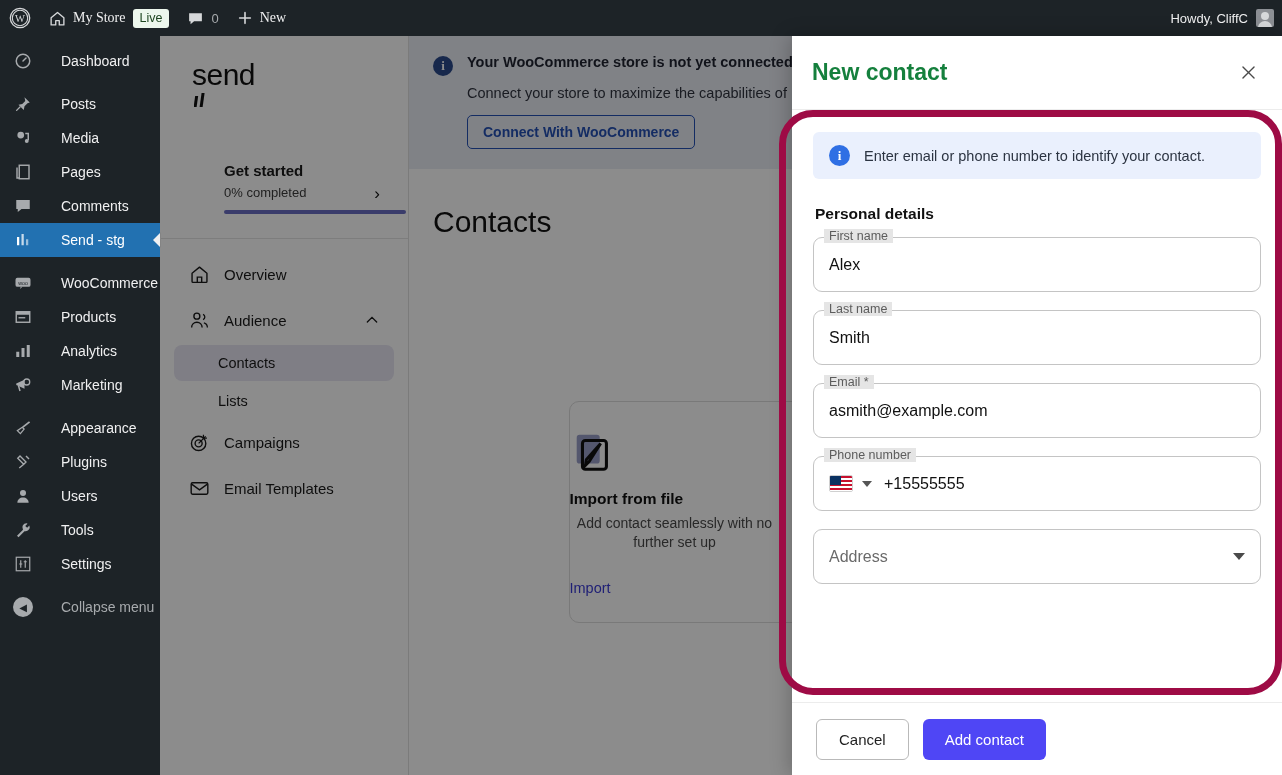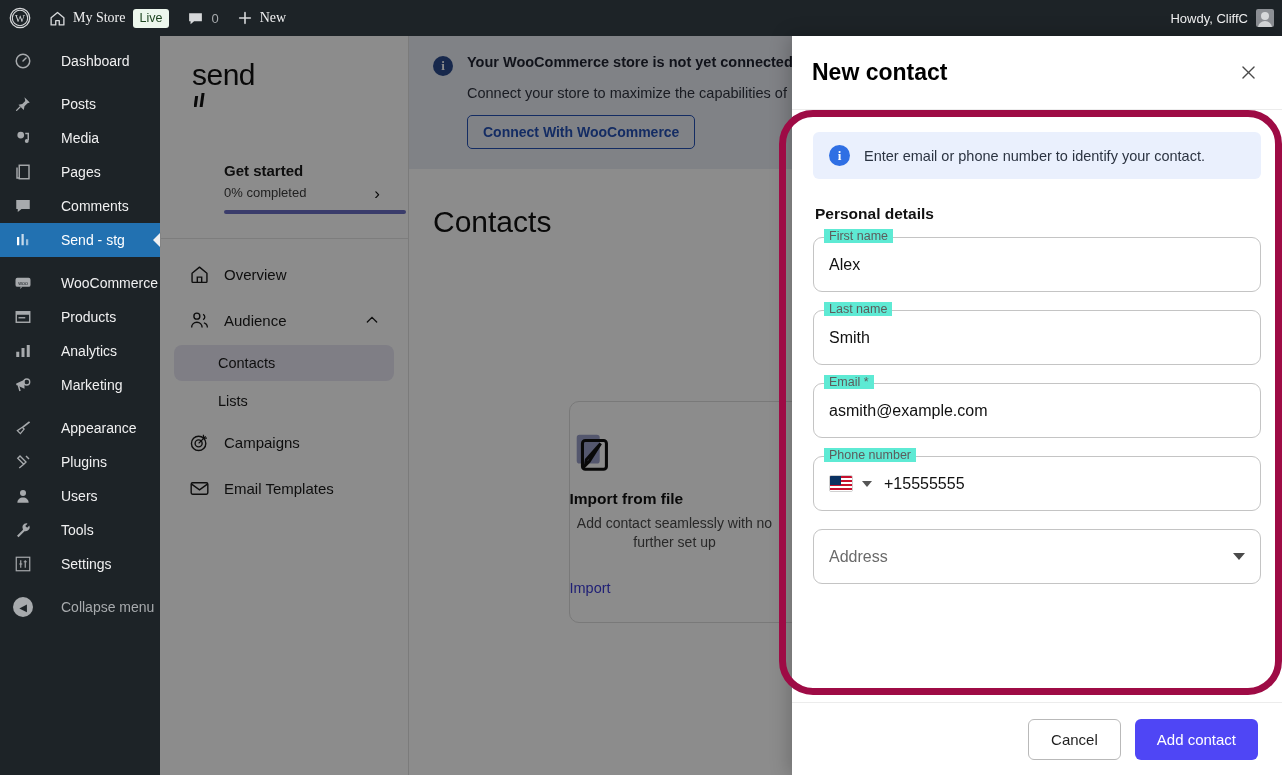--- a/index.html
+++ b/index.html
@@ -120,21 +120,21 @@
   
   .modal {
     position: absolute; top: 36px; right: 0; width: 490px; height: 739px;
     background: #fff; z-index: 80; display: flex; flex-direction: column;
     box-shadow: -3px 0 18px rgba(0,0,0,0.22);
   }
   .modal-head {
     height: 74px; display: flex; align-items: center; padding: 0 24px 0 20px;
     border-bottom: 1px solid #ececec; flex: 0 0 auto;
   }
-  .modal-title { font-size: 23px; font-weight: 700; color: #000000; }
+  .modal-title { font-size: 23px; font-weight: 700; color: #15803d; }
   .modal-close { margin-left: auto; font-size: 19px; color: #555; line-height: 1; }
   .modal-body { flex: 1 1 auto; padding: 22px 21px 8px 21px; overflow: hidden; }
 
   .note {
     background: #eaf0fd; border-radius: 6px; padding: 13px 16px; display: flex; gap: 14px; align-items: center;
   }
   .note-ic {
     width: 21px; height: 21px; border-radius: 50%; background: #2f6fe4; color: #fff;
     display:flex; align-items:center; justify-content:center; font-size: 13px; font-weight: 700;
     font-family: "Liberation Serif", serif; flex: 0 0 auto;
@@ -142,39 +142,39 @@
   .note-txt { font-size: 14.5px; color: #2c3442; }
   .section-title { font-size: 15.5px; font-weight: 700; color: #111; margin: 26px 0 14px 2px; }
 
   .field { position: relative; margin-bottom: 18px; }
   .field .box {
     border: 1px solid #c4c4c4; border-radius: 9px; height: 55px;
     display: flex; align-items: center; padding: 0 15px; font-size: 16px; color: #111;
     background: #fff;
   }
   .field .lbl {
-    position: absolute; top: -8px; left: 11px; background: #5eead4; padding: 0 5px;
+    position: absolute; top: -8px; left: 11px; background: #e5e5e5; padding: 0 5px;
     font-size: 12.5px; color: #5c5c5c;
   }
   .field .ph { color: #6a6a6a; }
   .flag {
     width: 24px; height: 17px; border-radius: 2px; flex: 0 0 auto; overflow: hidden; position: relative;
     background: #fff; border: 1px solid #d0d0d0;
   }
   .flag .stripes { position: absolute; inset: 0;
     background: repeating-linear-gradient(#c8102e 0 2px, #ffffff 2px 4px); }
   .flag .canton { position: absolute; left: 0; top: 0; width: 11px; height: 9px; background: #0a3161; }
   .caret { width: 0; height: 0; border-left: 5px solid transparent; border-right: 5px solid transparent;
            border-top: 6px solid #555; margin: 0 12px 0 9px; flex: 0 0 auto; }
   .caret-lg { width: 0; height: 0; border-left: 6px solid transparent; border-right: 6px solid transparent;
            border-top: 7px solid #4a4a4a; margin-left: auto; flex: 0 0 auto; }
 
   .modal-foot {
     flex: 0 0 auto; border-top: 1px solid #ececec; height: 73px;
-    display: flex; align-items: center; justify-content: flex-end; gap: 14px; padding: 0 24px;
+    display: flex; align-items: center; justify-content: flex-start; gap: 14px; padding: 0 24px;
   }
   .btn-cancel {
     border: 1px solid #b9b9b9; background: #fff; color: #1f1f1f; border-radius: 6px;
     padding: 11px 22px; font-size: 15px; font-family: "Liberation Sans", sans-serif;
   }
   .btn-add {
     border: none; background: #4f46f5; color: #fff; border-radius: 6px;
     padding: 12px 22px; font-size: 15px; font-family: "Liberation Sans", sans-serif;
   }
 

